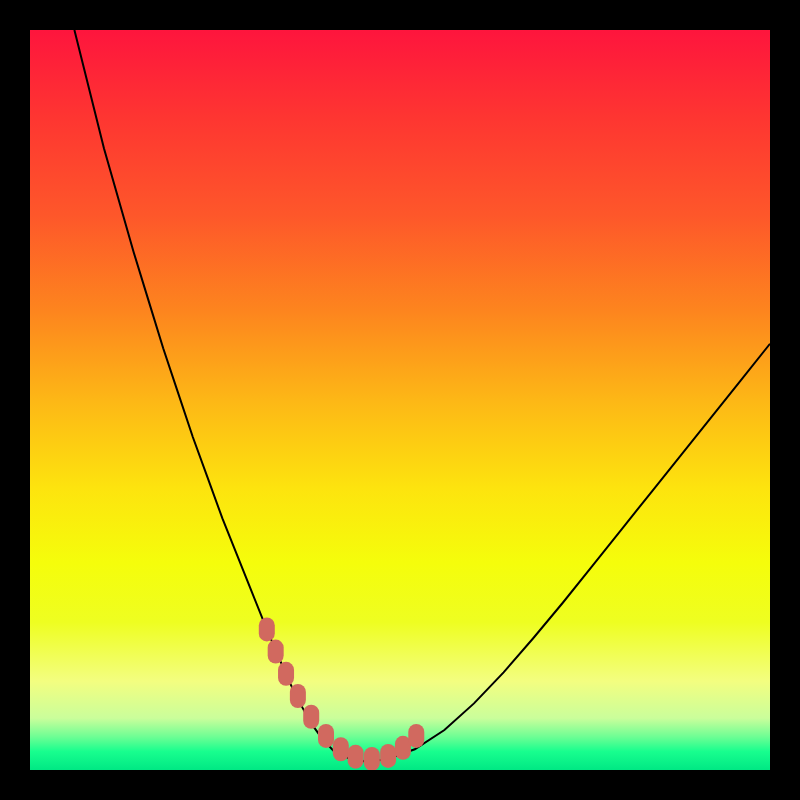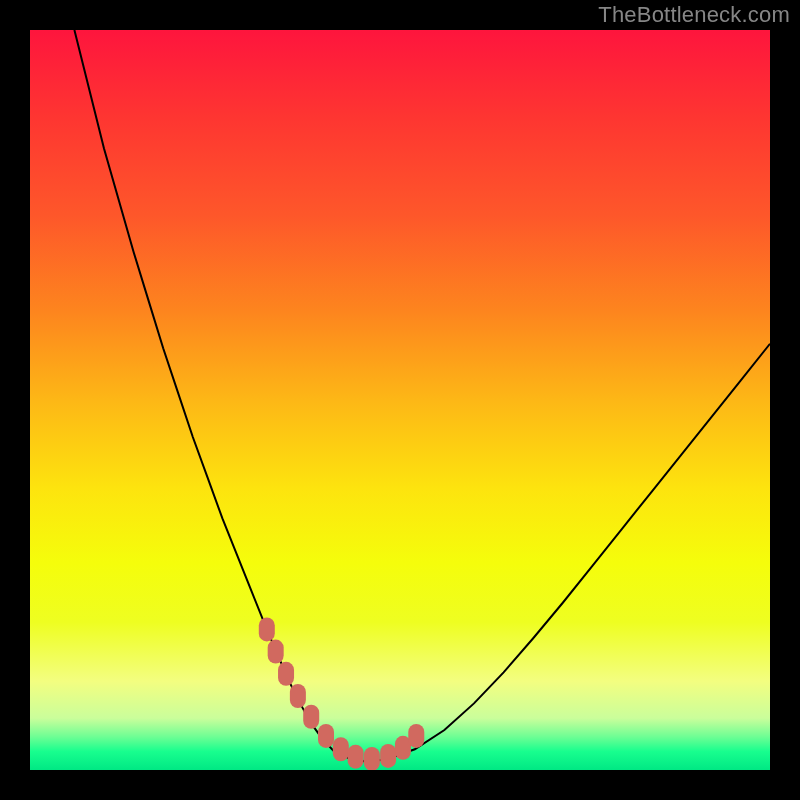--- a/index.html
+++ b/index.html
@@ -40,21 +40,20 @@
   svg {
     position: absolute;
     top: 0;
     left: 0;
   }
 </style>
 </head>
 <body>
 
 <div class="frame">
-  <div class="watermark">TheBottleneck.com</div>
 
   <div class="plot-area">
     <svg id="chart-svg" width="740" height="740" viewBox="0 0 740 740">
       <defs>
         <linearGradient id="bg-grad" x1="0" y1="0" x2="0" y2="1">
             <stop offset="0%" stop-color="#fe153d"></stop>
             <stop offset="12%" stop-color="#fe3631"></stop>
             <stop offset="25%" stop-color="#fe572a"></stop>
             <stop offset="38%" stop-color="#fd851e"></stop>
             <stop offset="50%" stop-color="#fdb716"></stop>

